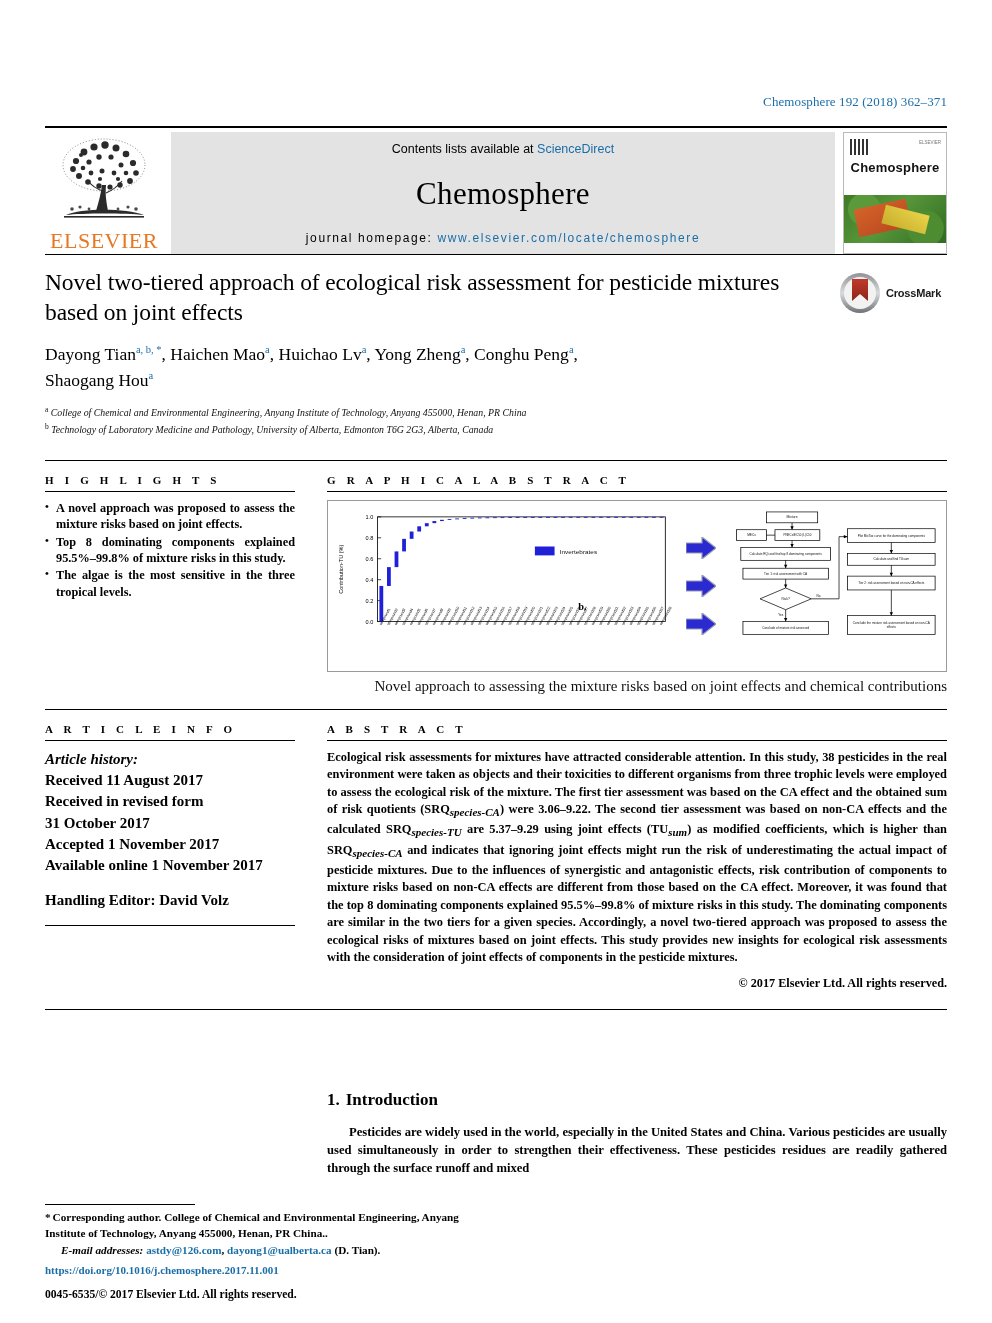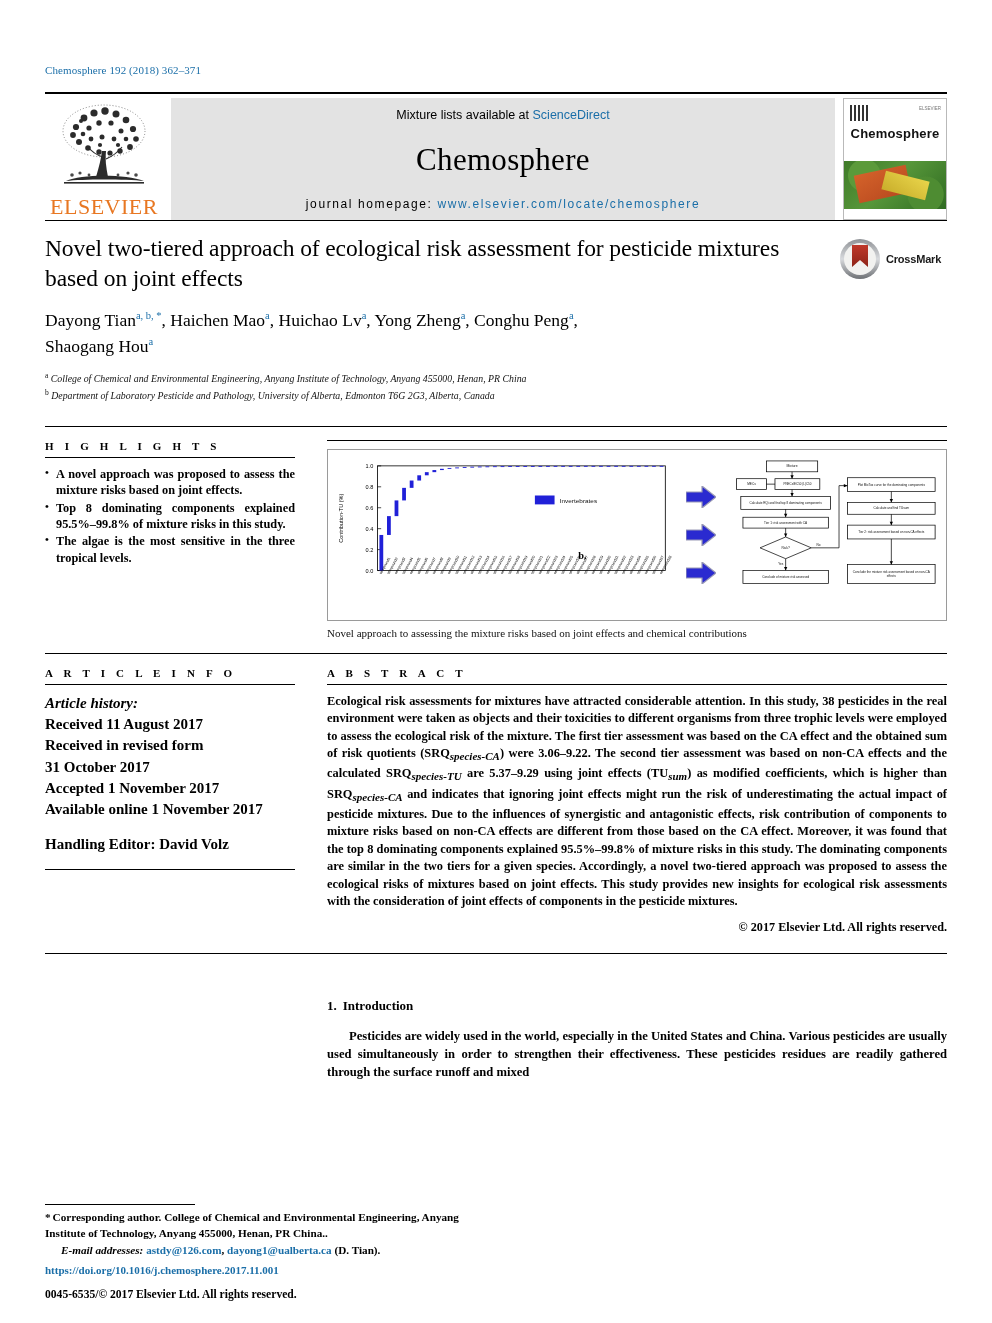--- a/index.html
+++ b/index.html
@@ -9,24 +9,24 @@
     background: #ffffff;
     font-family: "Liberation Serif", serif;
     color: #000;
     overflow: hidden;
     position: relative;
   }
   .page { position: relative; width: 992px; height: 1323px; padding: 0 45px; }
 
   
   .running-head {
-    text-align: left;
-    font-size: 11px;
+    text-align: right;
+    font-size: 13px;
     color: #1a6ea8;
-    padding-top: 64px;
+    padding-top: 94px;
     letter-spacing: .1px;
     font-family: "Liberation Serif", serif;
   }
 
   
   .masthead-wrap { margin-top: 16px; position: relative; }
   .rule-top { border-top: 2.2px solid #000; }
   .masthead {
     display: flex; align-items: stretch;
     height: 122px; margin-top: 4px;
@@ -156,42 +156,42 @@
     height: 172px; display:flex; align-items:stretch; padding: 6px 4px;
   }
   .ga-chart { flex: 0 0 56%; position: relative; }
   .ga-arrows {
     flex: 0 0 9%; display:flex; flex-direction:column;
     justify-content: space-around; align-items:center; padding: 22px 0;
   }
   .arrow-right { width:30px; height:22px; position:relative; }
   .ga-flow { flex: 1; position: relative; }
   .ga-caption {
-    text-align:left; font-size: 11px; margin-top: 6px; color:#111;
+    text-align:right; font-size: 15px; margin-top: 6px; color:#111;
   }
 
   
   .ai-block { font-size: 15px; line-height: 1.42; font-weight:bold; }
   .ai-block .it { font-style: italic; }
   .ai-gap { height: 13px; }
   .kw-rule { border-top: 1.4px solid #000; margin: 14px 0 7px 0; }
 
   
   .abstract-body {
     font-size: 12.4px; line-height: 1.415; text-align: justify;
     font-weight: bold;
   }
   .abstract-body sub { font-size: 11px; font-style: italic; }
   .copyright {
     text-align: right; font-size: 12.2px; font-weight:bold; margin-top: 9px;
   }
 
   
   .intro-head {
-    font-size: 13px; font-weight: bold; margin-bottom: 13px;
+    font-size: 17px; font-weight: bold; margin-bottom: 13px; margin-top: 36px;
   }
   .intro-head .num { margin-right: 6px; }
   .intro-p {
     font-size: 12.6px; line-height: 1.43; text-align: justify;
     font-weight:bold; text-indent: 22px;
   }
 
   
   .footnote-rule { width: 150px; border-top: 1px solid #000; margin-bottom: 5px; }
   .footnote {
@@ -263,21 +263,21 @@
                 <circle cx="62" cy="74" r="1.4"></circle>
                 <circle cx="33" cy="74" r="1.4"></circle>
             </g>
           </g>
         </svg>
         <div class="elsevier-word">ELSEVIER</div>
       </div>
 
       <div class="masthead-center">
         <div class="contents-line">
-          <span>Mixture lists available at </span><span class="sd">ScienceDirect</span>
+          <span>Contents lists available at </span><span class="sd">ScienceDirect</span>
         </div>
         <div class="journal-name">Chemosphere</div>
         <div class="homepage-line">
           <span>journal homepage: </span><span class="url">www.elsevier.com/locate/chemosphere</span>
         </div>
       </div>
 
       <div class="cover-thumb">
         <div class="cover-top">
           <div class="cover-barcode"></div>
@@ -323,38 +323,39 @@
       <span><span>Dayong Tian</span><sup>a, b, *</sup></span>,
       <span><span>Haichen Mao</span><sup>a</sup></span>,
       <span><span>Huichao Lv</span><sup>a</sup></span>,
       <span><span>Yong Zheng</span><sup>a</sup></span>,
       <span><span>Conghu Peng</span><sup>a</sup></span>,<br>
       <span><span>Shaogang Hou</span><sup>a</sup></span>
     </div>
 
     <div class="affil">
       <div><sup>a</sup> <span>College of Chemical and Environmental Engineering, Anyang Institute of Technology, Anyang 455000, Henan, PR China</span></div>
-      <div><sup>b</sup> <span>Department of Laboratory Pesticide and Pathology, University of Alberta, Edmonton T6G 2G3, Alberta, Canada</span></div>
+      <div><sup>b</sup> <span>Technology of Laboratory Medicine and Pathology, University of Alberta, Edmonton T6G 2G3, Alberta, Canada</span></div>
     </div>
   </div>
 
   <div class="hr-thin" style="margin-top:22px"></div>
 
   <div class="cols" style="margin-top:13px">
     <div class="col-left">
       <div class="sec-head">H I G H L I G H T S</div>
       <div class="sec-rule"></div>
       <ul class="hl-list">
         <li>A novel approach was proposed to assess the mixture risks based on joint effects.</li>
         <li>Top 8 dominating components explained 95.5%–99.8% of mixture risks in this study.</li>
         <li>The algae is the most sensitive in the three tropical levels.</li>
       </ul>
     </div>
 
     <div class="col-right">
+      <div class="sec-head">G R A P H I C A L   A B S T R A C T</div>
       <div class="sec-rule"></div>
 
       <div class="ga-figure">
 
         <div class="ga-chart">
           <svg id="ga-chart-svg" width="100%" height="100%" viewBox="0 0 330 160" preserveAspectRatio="none">
               <rect x="44" y="10" width="278" height="106" fill="#fff" stroke="#000" stroke-width="0.8"></rect>
               <line x1="44" y1="116" x2="47.5" y2="116" stroke="#000" stroke-width="0.7"></line>
               <text x="40" y="118.6" text-anchor="end" font-size="5.4" font-family="&quot;Liberation Sans&quot;, sans-serif" fill="#000">0.0</text>
               <line x1="44" y1="94.8" x2="47.5" y2="94.8" stroke="#000" stroke-width="0.7"></line>

